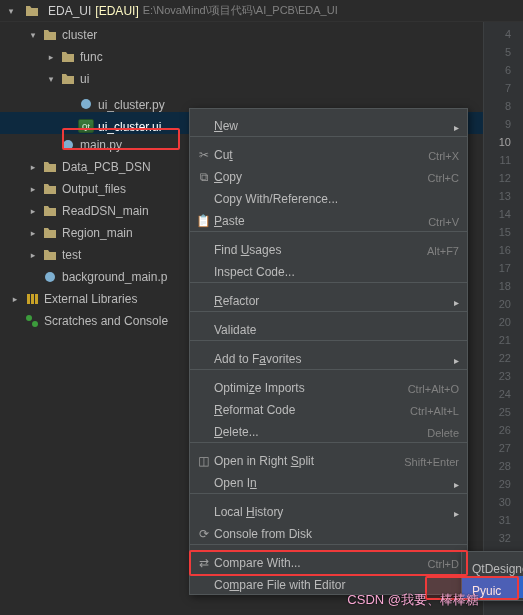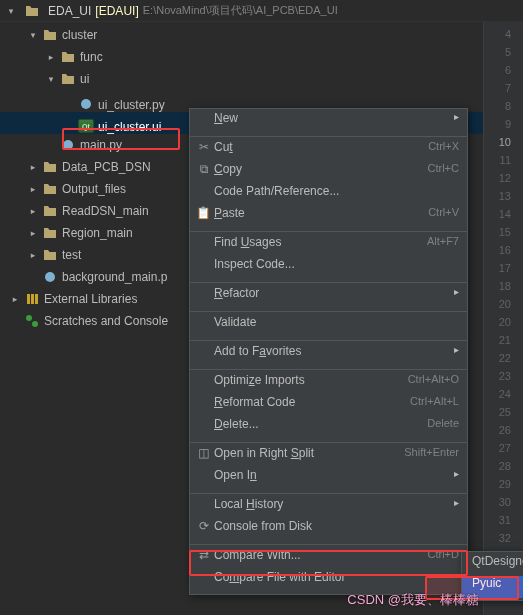--- a/index.html
+++ b/index.html
@@ -67,21 +67,21 @@
   
   .context-menu {
     position: absolute; left: 189px; top: 108px;
     width: 279px;
     background: #3c3f41;
     border: 1px solid #515658;
     box-shadow: 2px 2px 8px rgba(0,0,0,0.5);
     padding: 2px 0;
   }
   .mi {
-    display: flex; align-items: flex-start; height: 22px;
+    display: flex; align-items: flex-end; height: 22px;
     padding: 0 8px 0 4px; color: #bbbbbb;
   }
   .mi .micon { width: 20px; display: inline-flex; justify-content: center; color: #9e9e9e; }
   .mi .label { flex: 1; }
   .mi .label u { text-decoration: underline; }
   .mi .hotkey { color: #808080; font-size: 11px; }
   .mi .arrow { color: #bbbbbb; font-size: 10px; margin-left: 6px; }
   .mi.hover { background: #2f65ca; color: #fff; }
   .sep { height: 1px; margin: 3px 0; background: #515658; }
 
@@ -295,21 +295,21 @@
       <span class="label">Cu<u>t</u></span>
       <span class="hotkey">Ctrl+X</span>
   </div>
   <div class="mi">
     <span class="micon">⧉</span>
       <span class="label"><u>C</u>opy</span>
       <span class="hotkey">Ctrl+C</span>
   </div>
   <div class="mi">
     <span class="micon"></span>
-      <span class="label">Code Path/Reference...</span>
+      <span class="label">Copy With/Reference...</span>
   </div>
   <div class="mi">
     <span class="micon">📋</span>
       <span class="label"><u>P</u>aste</span>
       <span class="hotkey">Ctrl+V</span>
   </div>
   <div class="sep"></div>
   <div class="mi">
     <span class="micon"></span>
       <span class="label">Find <u>U</u>sages</span>

